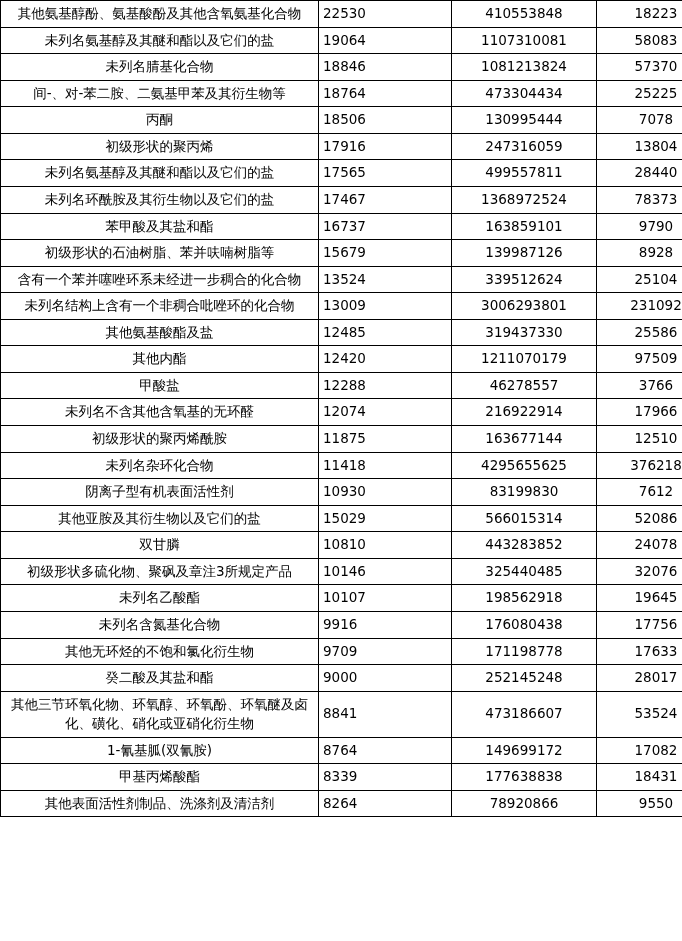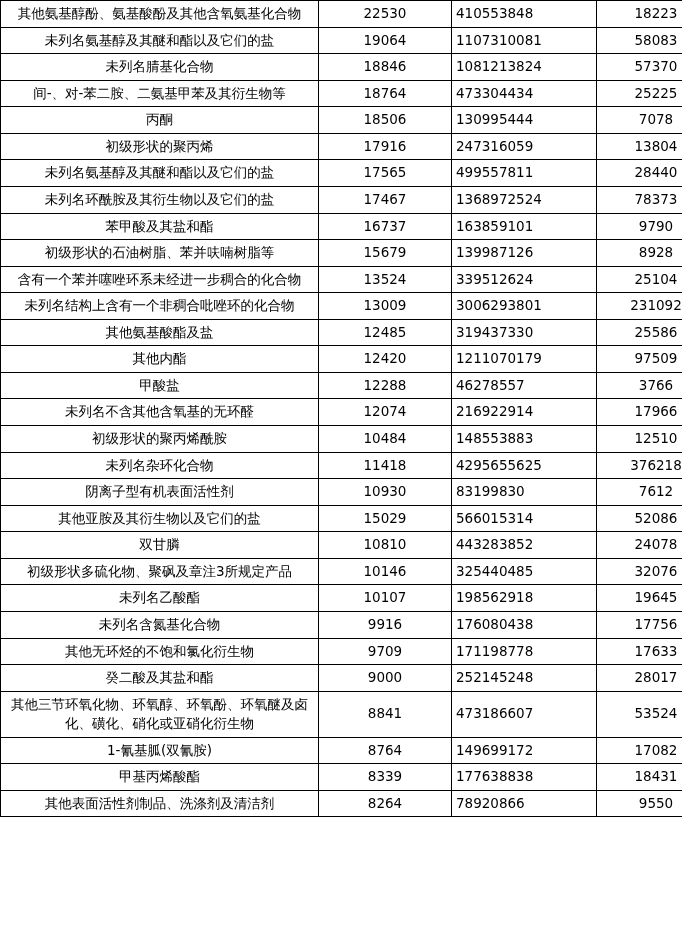--- a/index.html
+++ b/index.html
@@ -31,24 +31,24 @@
     padding: 3px 4px;
     vertical-align: middle;
     word-break: break-all;
   }
   td.c-name {
     width: 309px;
     text-align: center;
   }
   td.c-v1 {
     width: 124px;
-    text-align: center;
   }
   td.c-v2 {
     width: 136px;
+    text-align: center;
   }
   td.c-v3 {
     width: 110px;
     text-align: center;
   }
 </style>
 </head>
 <body>
 
 <div id="sheet">
@@ -145,22 +145,22 @@
           <td class="c-v3">3766</td>
         </tr>
         <tr>
           <td class="c-name">未列名不含其他含氧基的无环醛</td>
           <td class="c-v1">12074</td>
           <td class="c-v2">216922914</td>
           <td class="c-v3">17966</td>
         </tr>
         <tr>
           <td class="c-name">初级形状的聚丙烯酰胺</td>
-          <td class="c-v1">10484</td>
-          <td class="c-v2">148553883</td>
+          <td class="c-v1">11875</td>
+          <td class="c-v2">163677144</td>
           <td class="c-v3">12510</td>
         </tr>
         <tr>
           <td class="c-name">未列名杂环化合物</td>
           <td class="c-v1">11418</td>
           <td class="c-v2">4295655625</td>
           <td class="c-v3">376218</td>
         </tr>
         <tr>
           <td class="c-name">阴离子型有机表面活性剂</td>

